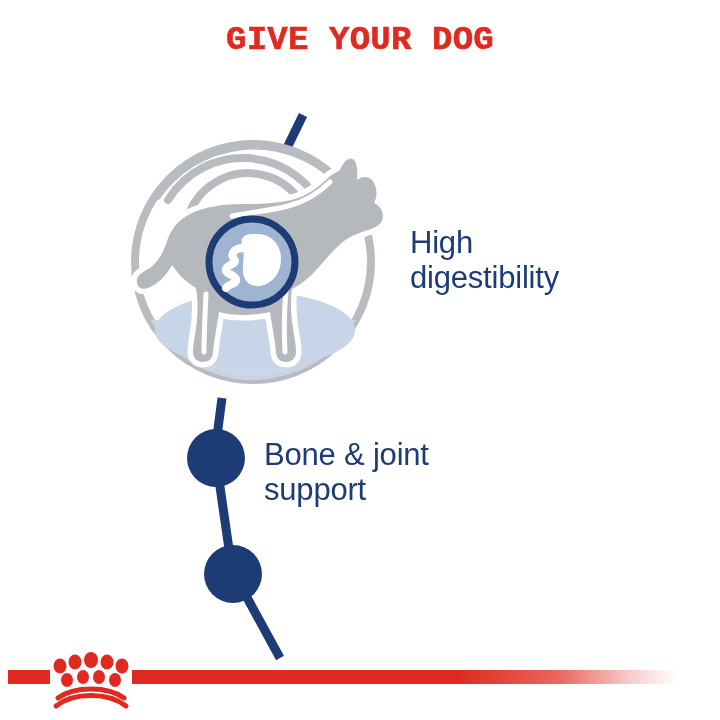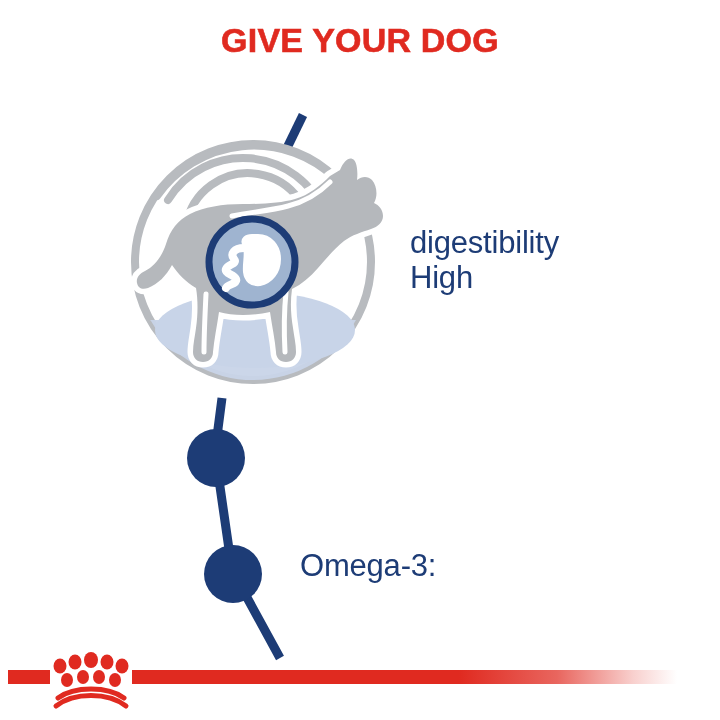--- a/index.html
+++ b/index.html
@@ -17,21 +17,21 @@
   }
 
   
   .headline {
     position: absolute;
     left: 0;
     top: 22px;
     width: 720px;
     text-align: center;
     color: #E02A20;
-    font-family: Liberation Sans, sans-serif;
+    font-family: Liberation Mono, monospace;
     font-weight: bold;
     font-size: 34px;
     line-height: 36px;
     letter-spacing: 0.2px;
     -webkit-text-stroke: 0.6px #E02A20;
   }
   .headline .ln { display: block; white-space: nowrap; }
 
   
   .diagram {
@@ -191,27 +191,30 @@
         </g>
       </g>
 
       <circle cx="216" cy="458" r="29" fill="#1D3C76"></circle>
       <circle cx="233" cy="574" r="29" fill="#1D3C76"></circle>
 
     </svg>
   </div>
 
   <div class="feature-label" id="lbl-digest">
+    <span class="ln">High</span>
     <span class="ln">digestibility</span>
-    <span class="ln">High</span>
-  </div>
-
+  </div>
+
+  <div class="feature-label" id="lbl-bone">
+    <span class="ln">Bone &amp; joint</span>
+    <span class="ln">support</span>
+  </div>
 
   <div class="feature-label" id="lbl-omega">
-    <span class="ln">Omega-3:</span>
   </div>
 
   <div class="brandbar">
     <svg width="720" height="90" viewBox="0 0 720 90" xmlns="http://www.w3.org/2000/svg">
       <defs>
         <linearGradient id="barFade" x1="0" y1="0" x2="1" y2="0">
           <stop offset="0" stop-color="#E02A20" stop-opacity="1"></stop>
           <stop offset="0.60" stop-color="#E02A20" stop-opacity="1"></stop>
           <stop offset="0.78" stop-color="#E02A20" stop-opacity="0.72"></stop>
           <stop offset="0.92" stop-color="#E02A20" stop-opacity="0.22"></stop>

